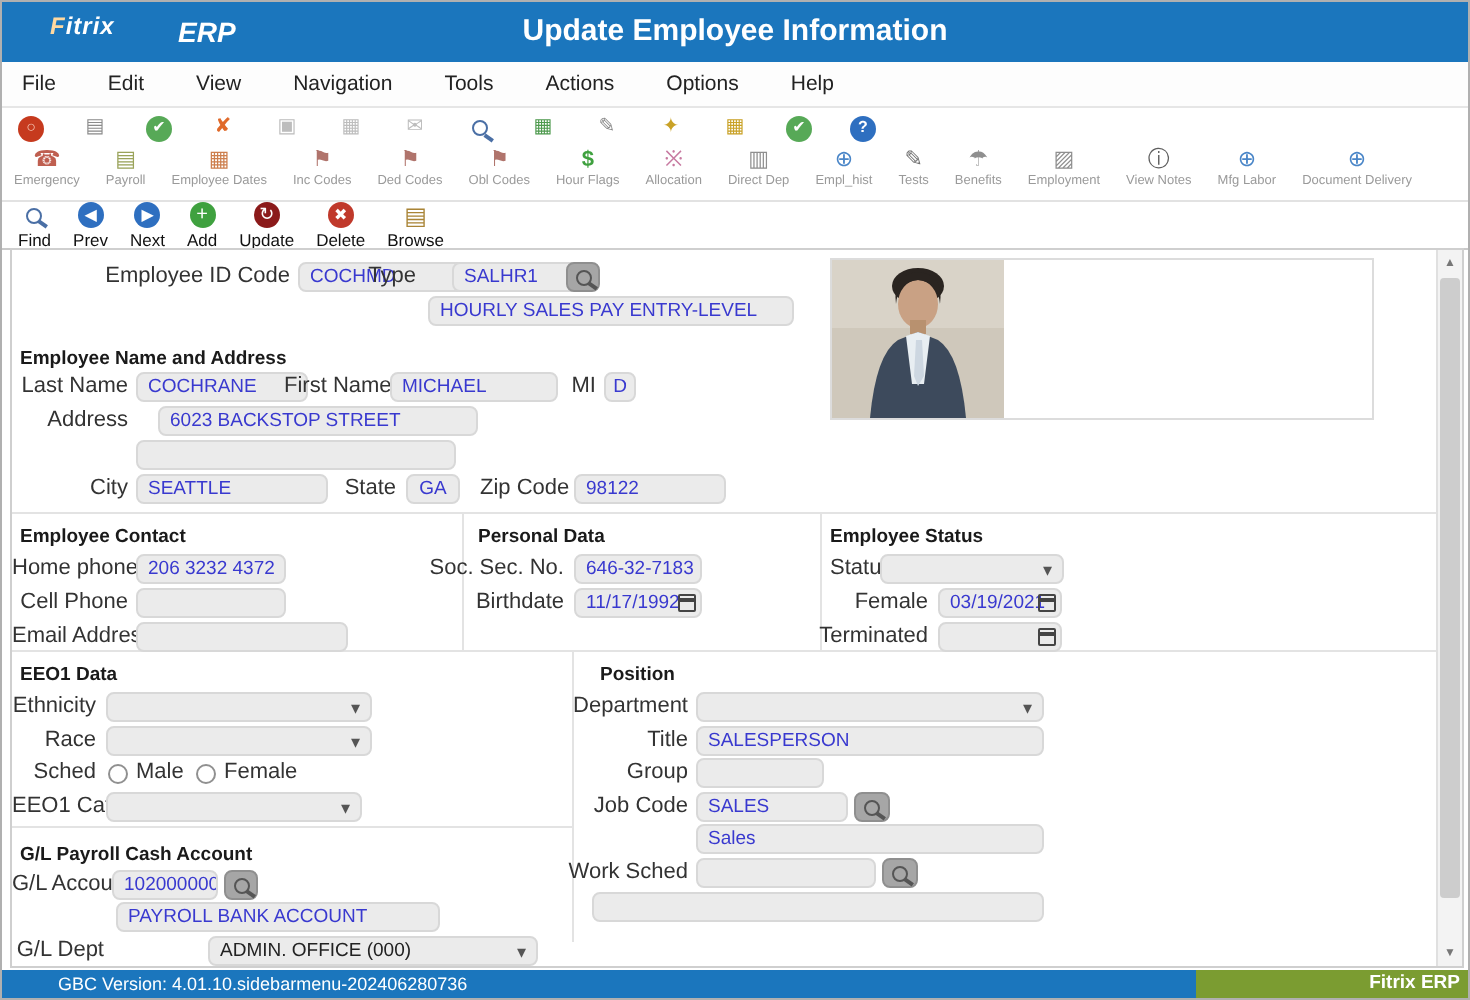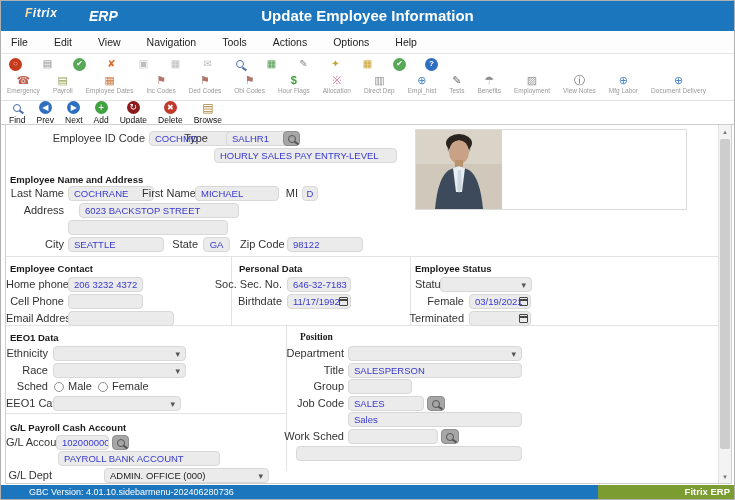--- a/index.html
+++ b/index.html
@@ -288,21 +288,21 @@
     <span class="sect" style="left:4px;top:297px;">G/L Payroll Cash Account</span>
     <span class="lbl" style="left:0;top:310px;width:46px;">G/L Account</span>
     <span class="fld" style="left:50px;top:310px;width:53px;">102000000</span>
     <span class="lookup" style="left:106px;top:310px;width:17px;">
         <span class="mag grey"></span>
       </span>
     <span class="fld" style="left:52px;top:326px;width:162px;">PAYROLL BANK ACCOUNT</span>
     <span class="lbl" style="left:0;top:343px;width:46px;">G/L Dept</span>
     <span class="fld dd" style="left:50px;top:343px;width:165px;color:#222;margin-left:48px;">ADMIN. OFFICE (000)</span>
 
-    <span class="sect" style="left:294px;top:207px;font-family:Liberation Serif, serif;">Position</span>
+    <span class="sect" style="left:294px;top:207px;">Position</span>
     <span class="lbl" style="left:250px;top:221px;width:88px;">Department</span>
     <span class="fld dd" style="left:342px;top:221px;width:174px;"></span>
     <span class="lbl" style="left:250px;top:238px;width:88px;">Title</span>
     <span class="fld" style="left:342px;top:238px;width:174px;">SALESPERSON</span>
     <span class="lbl" style="left:250px;top:254px;width:88px;">Group</span>
     <span class="fld" style="left:342px;top:254px;width:64px;"></span>
     <span class="lbl" style="left:250px;top:271px;width:88px;">Job Code</span>
     <span class="fld" style="left:342px;top:271px;width:76px;">SALES</span>
     <span class="lookup" style="left:421px;top:271px;width:18px;">
         <span class="mag grey"></span>

